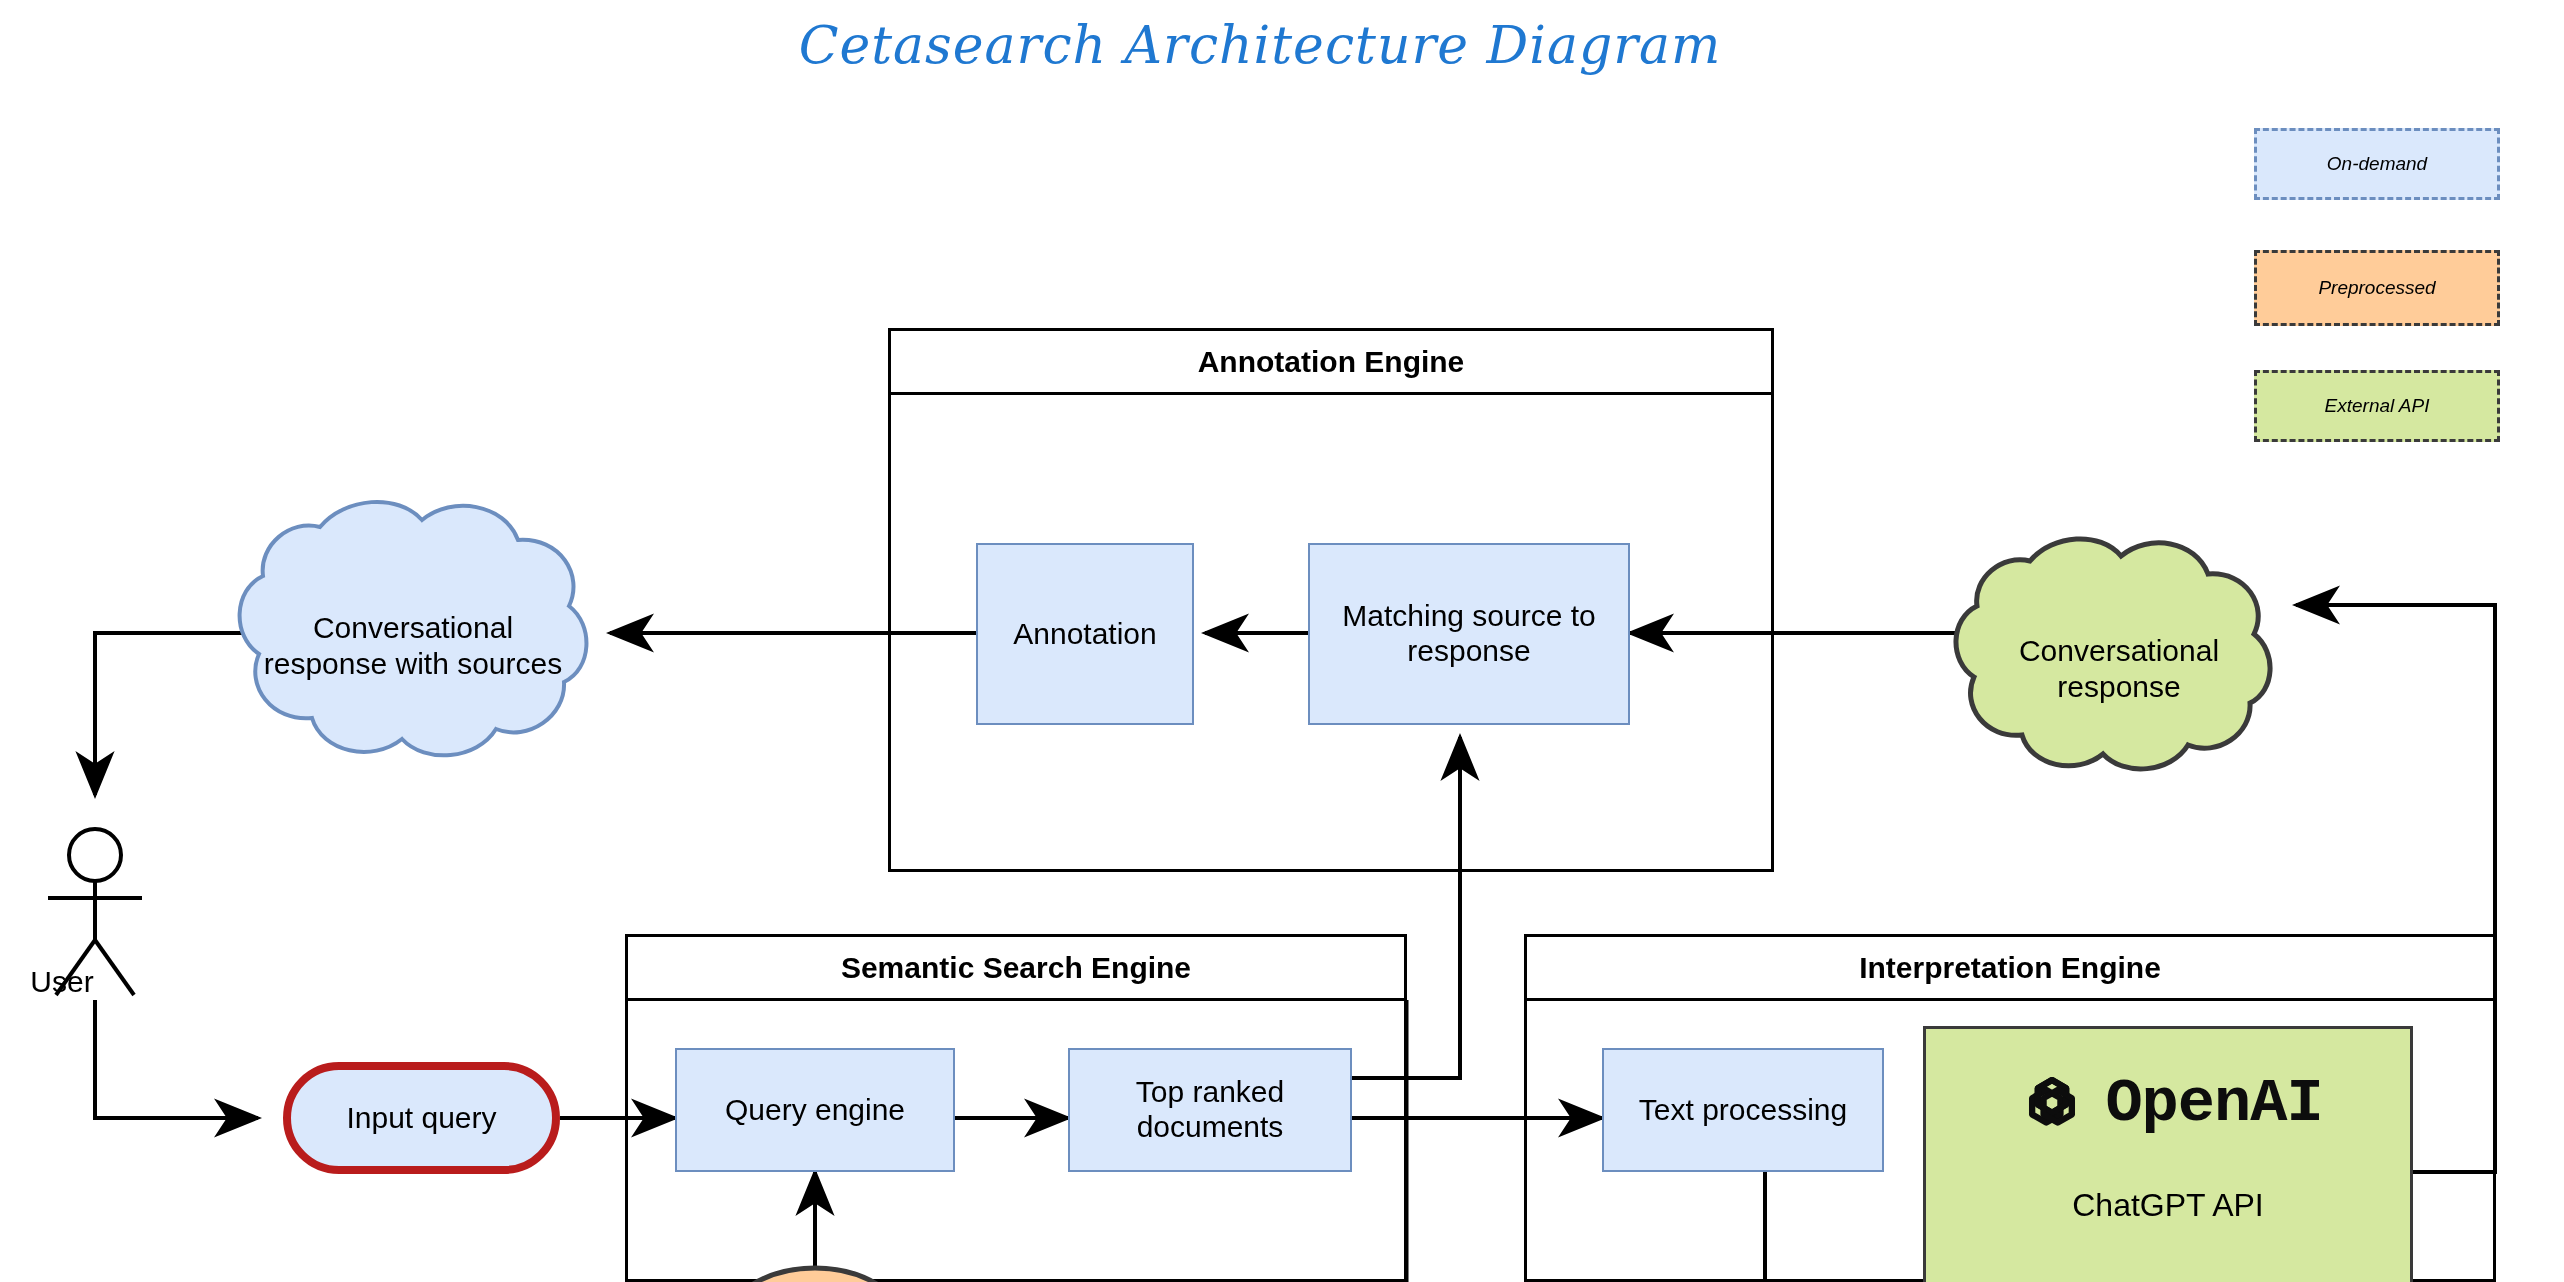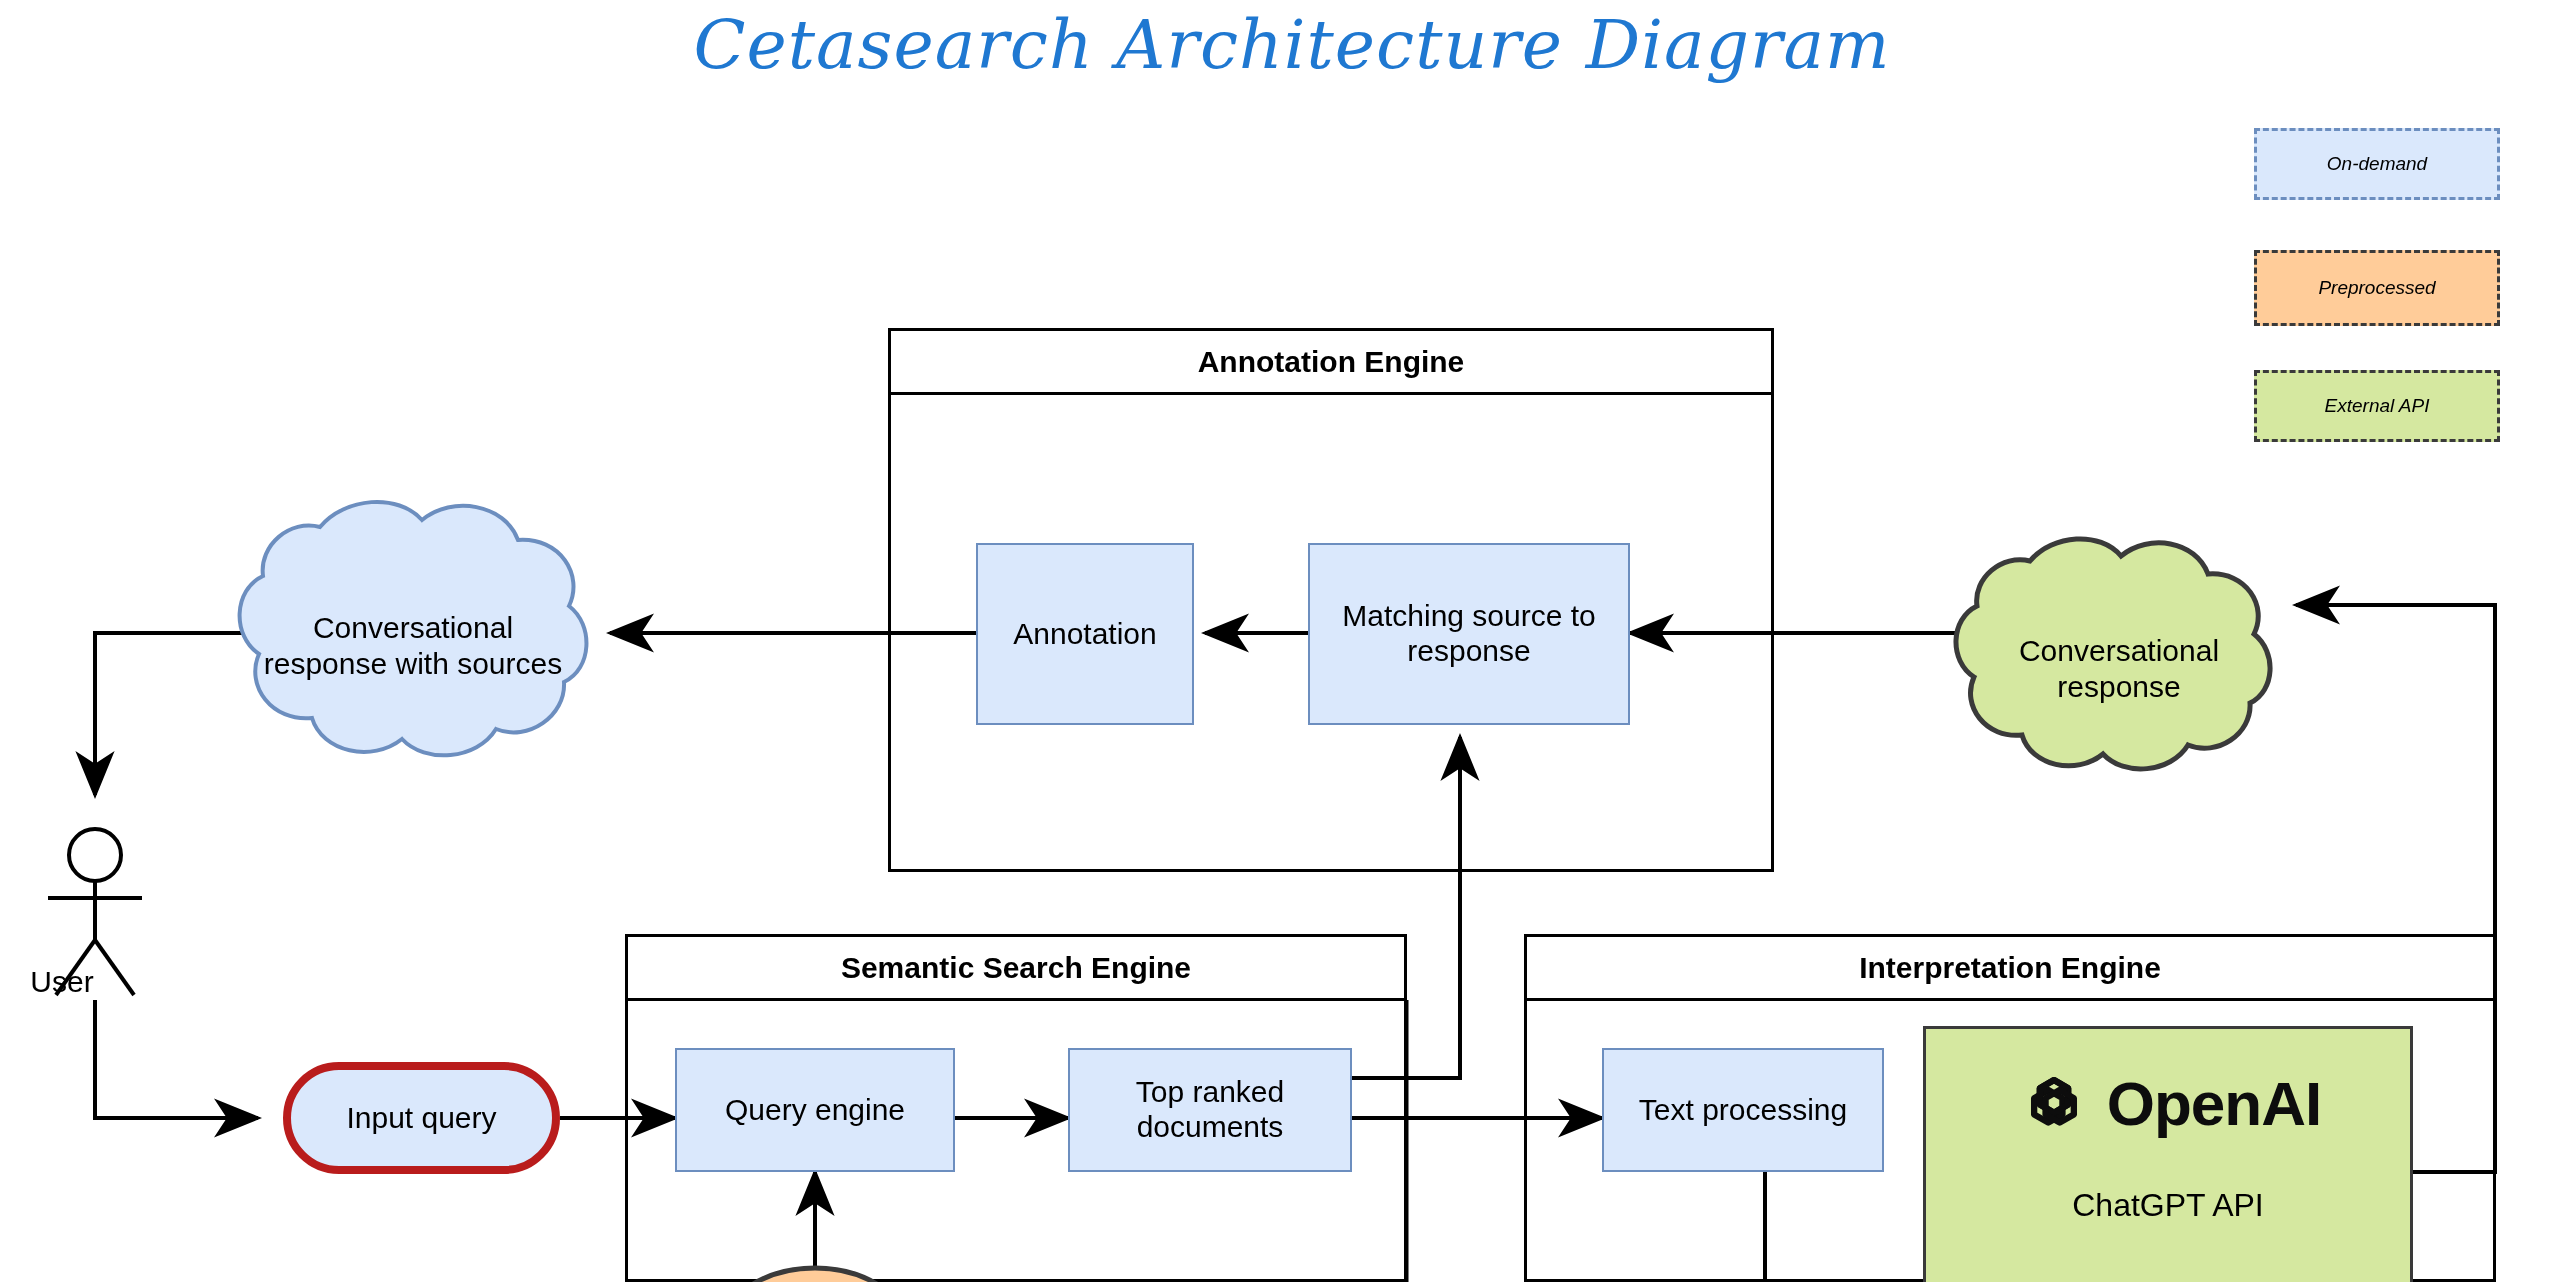--- a/index.html
+++ b/index.html
@@ -9,22 +9,22 @@
   #stage{position:absolute;left:0;top:0;width:2564px;height:1282px;}
 
   svg#edges{position:absolute;left:0;top:0;width:2564px;height:1282px;
             pointer-events:none;}
 
   .node{position:absolute;box-sizing:border-box;display:flex;
         align-items:center;justify-content:center;text-align:center;
         line-height:1.16;}
 
   
-  #title{position:absolute;left:512px;top:2px;width:1560px;height:86px;
-         color:#1f78d1;font-size:68px;line-height:86px;text-align:center;
+  #title{position:absolute;left:480px;top:2px;width:1560px;height:86px;
+         color:#1f78d1;font-size:52px;line-height:86px;text-align:center;
          font-family:"DejaVu Serif",serif;font-style:italic;font-weight:400;
          letter-spacing:1px;white-space:nowrap;}
 
   
   .lane{position:absolute;box-sizing:border-box;background:#ffffff;
         border:3px solid #000;}
   .lane-title{position:absolute;left:0;top:0;right:0;height:64px;
               box-sizing:border-box;border-bottom:3px solid #000;
               display:flex;align-items:center;justify-content:center;
               font-weight:bold;font-size:30px;color:#000;}
@@ -49,21 +49,21 @@
                       text-align:center;font-size:30px;color:#000;
                       line-height:1.18;box-sizing:border-box;padding:0 26px;}
 
   
   #openai-card{position:absolute;left:1923px;top:1026px;width:490px;height:256px;
                box-sizing:border-box;background:#d5e8a0;border:3px solid #3a3a3a;
                border-bottom:none;}
   .oa-row{position:absolute;left:0;top:26px;width:100%;height:96px;
           display:flex;align-items:center;justify-content:center;gap:14px;}
   .oa-word{font-size:62px;font-weight:bold;color:#0d0d0d;letter-spacing:-1px;
-           font-family:Liberation Sans, sans-serif;}
+           font-family:Liberation Mono, monospace;}
   .oa-sub{position:absolute;left:0;top:158px;width:100%;text-align:center;
           font-size:32px;color:#000;}
 
   
   #actor-label{position:absolute;left:0px;top:965px;width:124px;text-align:center;
                font-size:30px;color:#000;}
 </style>
 </head>
 <body>
 

